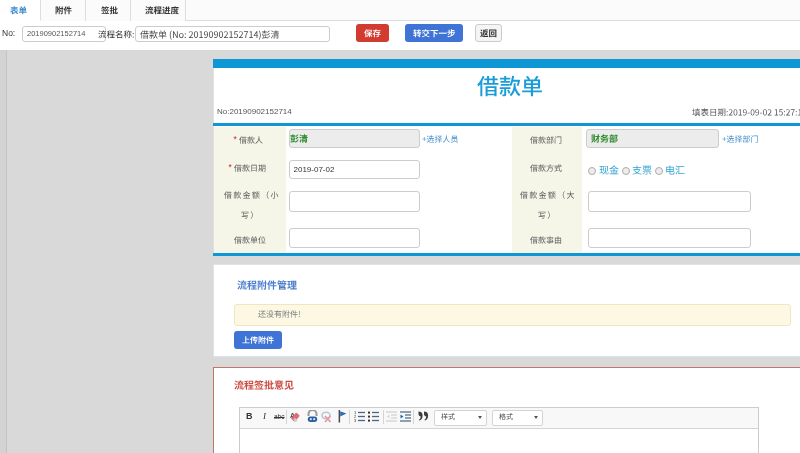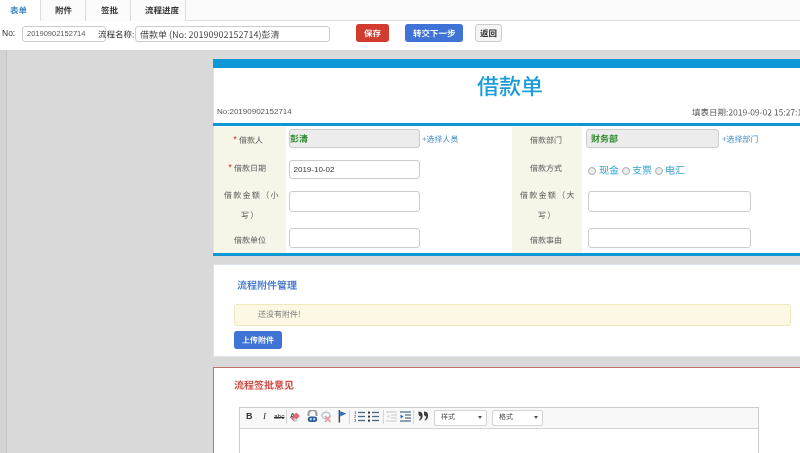--- a/index.html
+++ b/index.html
@@ -234,21 +234,21 @@
 <div style="position:absolute;left:421.5px;top:135.0px;line-height:0;"><svg width="36" height="9" viewBox="0 0 36 9" style="overflow:visible">
       <g fill="#428bca">
         <path transform="translate(0.0,7.04) scale(0.008000,-0.008000)" d="M241 116H314V335H518V403H314V622H241V403H38V335H241Z"></path>
         <path transform="translate(4.4,7.04) scale(0.008000,-0.008000)" d="M61 765C119 716 187 646 216 597L278 644C246 692 177 760 118 806ZM446 810C422 721 380 633 326 574C344 565 376 545 390 534C413 562 435 597 455 636H603V490H320V423H501C484 292 443 197 293 144C309 130 331 102 339 83C507 149 557 264 576 423H679V191C679 115 696 93 771 93C786 93 854 93 869 93C932 93 952 125 959 252C938 257 907 268 893 282C890 177 886 163 861 163C847 163 792 163 782 163C756 163 753 166 753 191V423H951V490H678V636H909V701H678V836H603V701H485C498 731 509 763 518 795ZM251 456H56V386H179V83C136 63 90 27 45 -15L95 -80C152 -18 206 34 243 34C265 34 296 5 335 -19C401 -58 484 -68 600 -68C698 -68 867 -63 945 -58C946 -36 958 1 966 20C867 10 715 3 601 3C495 3 411 9 349 46C301 74 278 98 251 100Z"></path>
         <path transform="translate(12.4,7.04) scale(0.008000,-0.008000)" d="M177 839V639H46V569H177V356C124 340 75 326 36 315L55 242L177 281V12C177 -1 172 -5 160 -6C148 -6 109 -7 66 -5C76 -26 85 -57 88 -76C152 -76 191 -75 216 -62C241 -50 250 -29 250 12V305L366 343L356 412L250 379V569H369V639H250V839ZM804 719C768 667 719 621 662 581C610 621 566 667 532 719ZM396 787V719H460C497 652 546 594 604 544C526 497 438 462 353 441C367 426 385 398 393 380C484 407 577 447 660 500C738 446 829 405 928 379C938 399 959 427 974 442C880 462 794 496 720 542C799 602 866 677 909 765L864 790L851 787ZM620 412V324H417V256H620V153H366V85H620V-82H695V85H957V153H695V256H885V324H695V412Z"></path>
         <path transform="translate(20.4,7.04) scale(0.008000,-0.008000)" d="M457 837C454 683 460 194 43 -17C66 -33 90 -57 104 -76C349 55 455 279 502 480C551 293 659 46 910 -72C922 -51 944 -25 965 -9C611 150 549 569 534 689C539 749 540 800 541 837Z"></path>
         <path transform="translate(28.4,7.04) scale(0.008000,-0.008000)" d="M268 730H735V616H268ZM190 795V551H817V795ZM455 327V235C455 156 427 49 66 -22C83 -38 106 -67 115 -84C489 0 535 129 535 234V327ZM529 65C651 23 815 -42 898 -84L936 -20C850 21 685 82 566 120ZM155 461V92H232V391H776V99H856V461Z"></path>
       </g>
     </svg></div>
 <div class="abs" style="left:289.0px;top:159.5px;width:131.0px;height:19.5px;background:#fff;border:1px solid #ccc;border-radius:3px"></div>
-<div class="abs" style="left:293.5px;top:164.5px;font-size:8px;color:#333">2019-10-02</div>
+<div class="abs" style="left:293.5px;top:164.5px;font-size:8px;color:#333">2019-07-02</div>
 <div class="abs" style="left:289.0px;top:191.0px;width:131.0px;height:20.5px;background:#fff;border:1px solid #ccc;border-radius:3px"></div>
 <div class="abs" style="left:289.0px;top:227.5px;width:131.0px;height:20.0px;background:#fff;border:1px solid #ccc;border-radius:3px"></div>
 <div class="abs" style="left:586.0px;top:129.0px;width:133.0px;height:19.0px;background:#ececec;border:1px solid #ccc;border-radius:3px"></div>
 <div style="position:absolute;left:591.0px;top:134.0px;line-height:0;"><svg width="27" height="10" viewBox="0 0 27 10" style="overflow:visible">
       <g fill="#2e8b2e">
         <path transform="translate(0.0,7.92) scale(0.009000,-0.009000)" d="M70 811V178H163V716H347V182H444V811ZM207 670V372C207 246 191 78 25 -11C48 -29 80 -65 94 -87C180 -35 232 34 264 109C310 53 364 -20 389 -67L470 1C442 48 382 122 333 175L270 125C300 206 307 292 307 371V670ZM740 849V652H475V538H699C638 387 538 231 432 148C463 124 501 82 522 50C602 124 679 236 740 355V53C740 36 734 32 719 31C703 30 652 30 605 32C622 0 641 -53 646 -86C722 -86 777 -82 814 -63C851 -43 864 -11 864 52V538H961V652H864V849Z"></path>
         <path transform="translate(9.0,7.92) scale(0.009000,-0.009000)" d="M418 378C414 347 408 319 401 293H117V190H357C298 96 198 41 51 11C73 -12 109 -63 121 -88C302 -38 420 44 488 190H757C742 97 724 47 703 31C690 21 676 20 655 20C625 20 553 21 487 27C507 -1 523 -45 525 -76C590 -79 655 -80 692 -77C738 -75 770 -67 798 -40C837 -7 861 73 883 245C887 260 889 293 889 293H525C532 317 537 342 542 368ZM704 654C649 611 579 575 500 546C432 572 376 606 335 649L341 654ZM360 851C310 765 216 675 73 611C96 591 130 546 143 518C185 540 223 563 258 587C289 556 324 528 363 504C261 478 152 461 43 452C61 425 81 377 89 348C231 364 373 392 501 437C616 394 752 370 905 359C920 390 948 438 972 464C856 469 747 481 652 501C756 555 842 624 901 712L827 759L808 754H433C451 777 467 801 482 826Z"></path>
         <path transform="translate(18.0,7.92) scale(0.009000,-0.009000)" d="M609 802V-84H715V694H826C804 617 772 515 744 442C820 362 841 290 841 235C841 201 835 176 818 166C808 160 795 157 782 156C766 156 747 156 725 159C743 127 752 78 754 47C781 46 809 47 831 50C857 53 880 60 898 74C935 100 951 149 951 221C951 286 936 366 855 456C893 543 935 658 969 755L885 807L868 802ZM225 632H397C384 582 362 518 340 470H216L280 488C271 528 250 586 225 632ZM225 827C236 801 248 768 257 739H67V632H202L119 611C141 568 162 511 171 470H42V362H574V470H454C474 513 495 565 516 614L435 632H551V739H382C371 774 352 821 334 858ZM88 290V-88H200V-43H416V-83H535V290ZM200 61V183H416V61Z"></path>
       </g>
     </svg></div>

